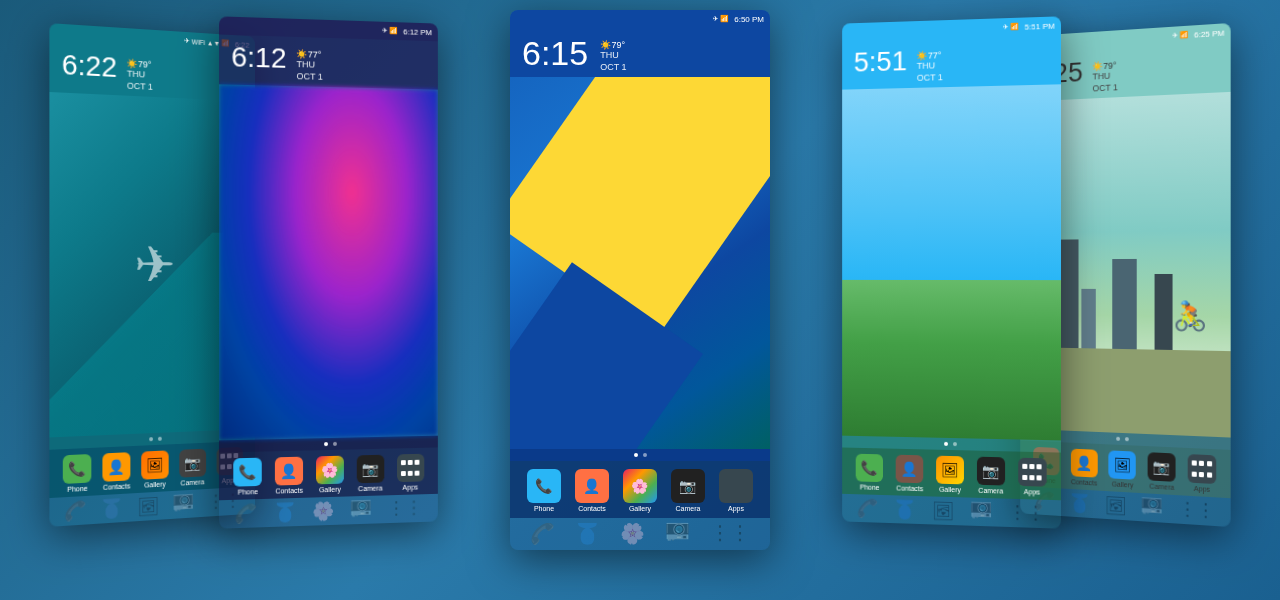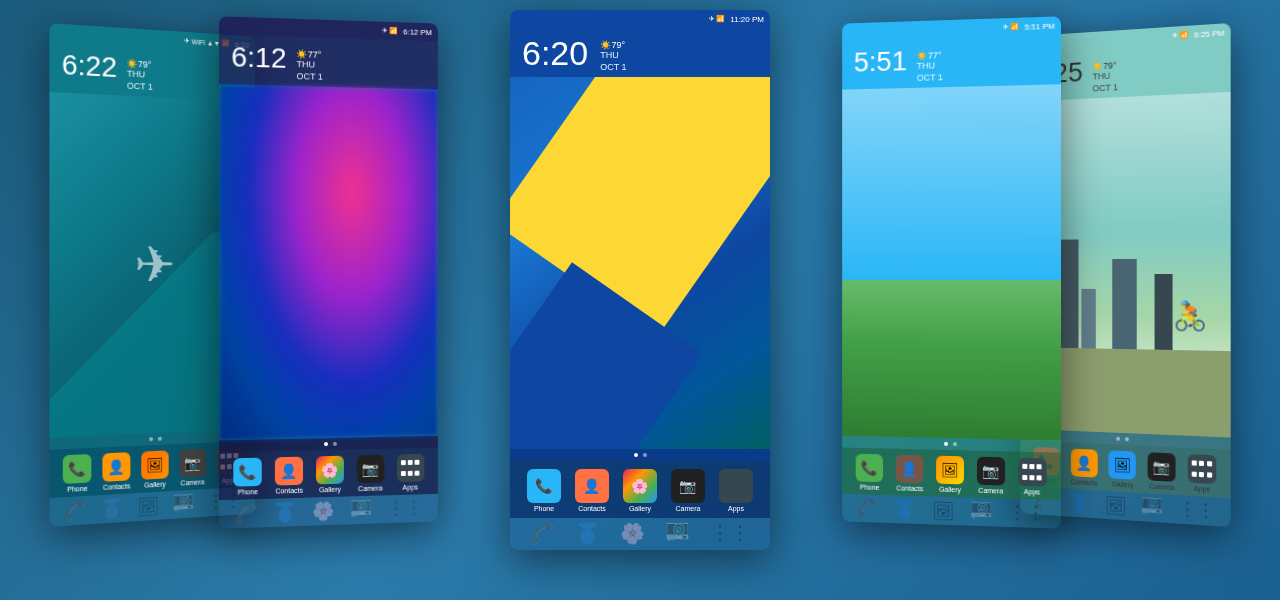--- a/index.html
+++ b/index.html
@@ -443,26 +443,26 @@
         <div style="font-size:18px;">📷</div>
         <div style="font-size:18px;">⋮⋮</div>
       </div>
     </div>
 
     <div class="phone phone-3" style="position:absolute;left:50%;transform:translateX(-50%);">
       <div class="status-bar" style="background:#0d47a1;">
         <div class="status-right">
           <span>✈</span>
             <span>📶</span>
-            <span style="margin-left:3px;font-size:8px;">11:20 PM</span>
+            <span style="margin-left:3px;font-size:8px;">6:50 PM</span>
         </div>
       </div>
       <div class="clock-area" style="background:#0d47a1;">
         <div class="clock-row">
-          <div class="clock-time" style="font-size:34px;">6:20</div>
+          <div class="clock-time" style="font-size:34px;">6:15</div>
           <div style="margin-left:8px;display:flex;flex-direction:column;align-items:flex-start;padding-top:4px;">
             <div class="weather-info">☀️ <span>79°</span></div>
             <div class="date-info"><span>THU</span><br><span>OCT 1</span></div>
           </div>
         </div>
       </div>
       <div class="wallpaper wallpaper-3">
         <div class="material-diagonal"></div>
         <div class="material-bottom-left"></div>
       </div>

